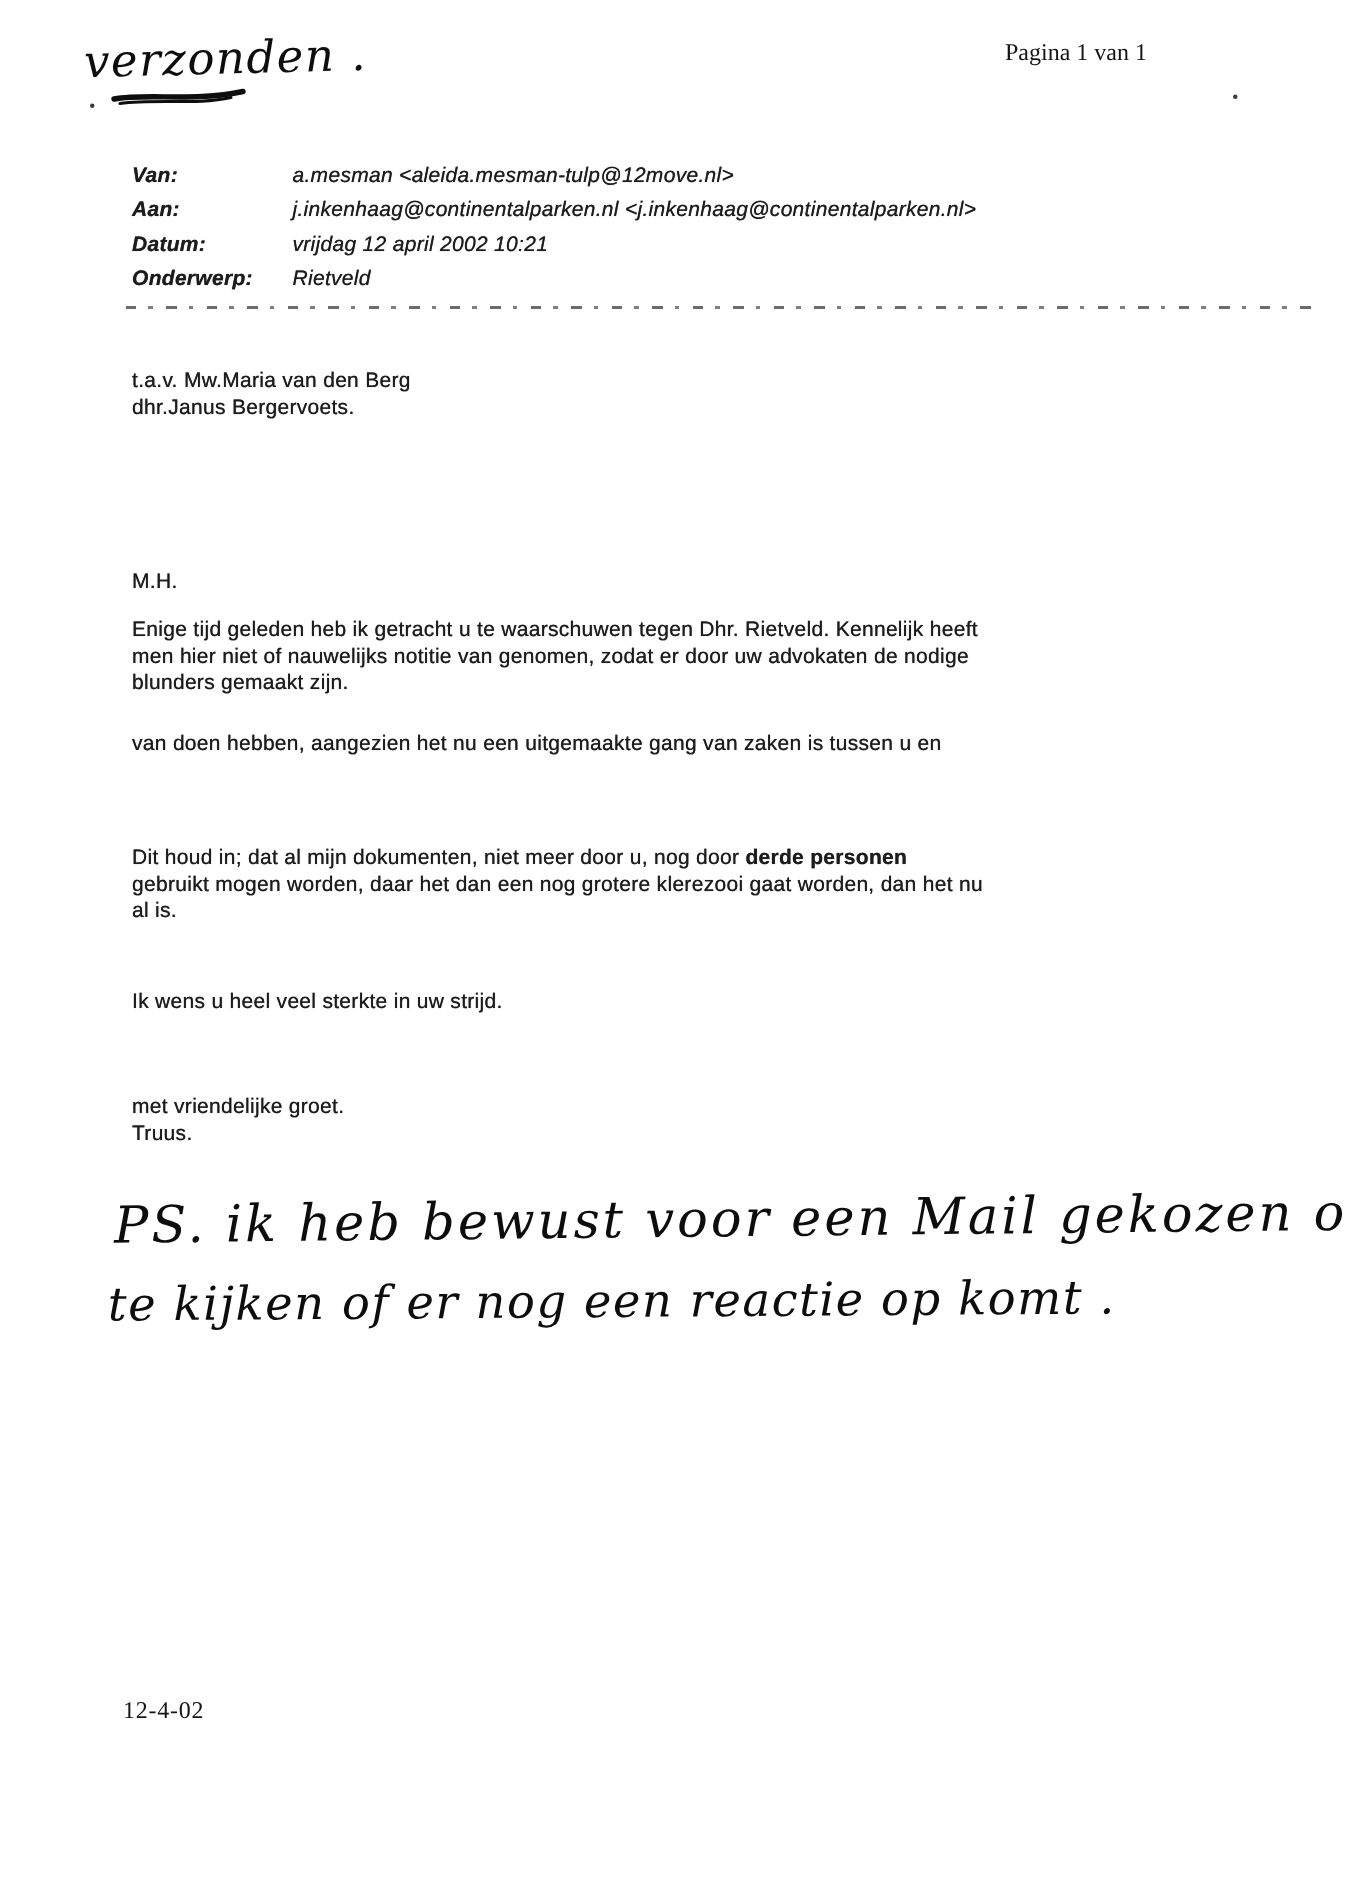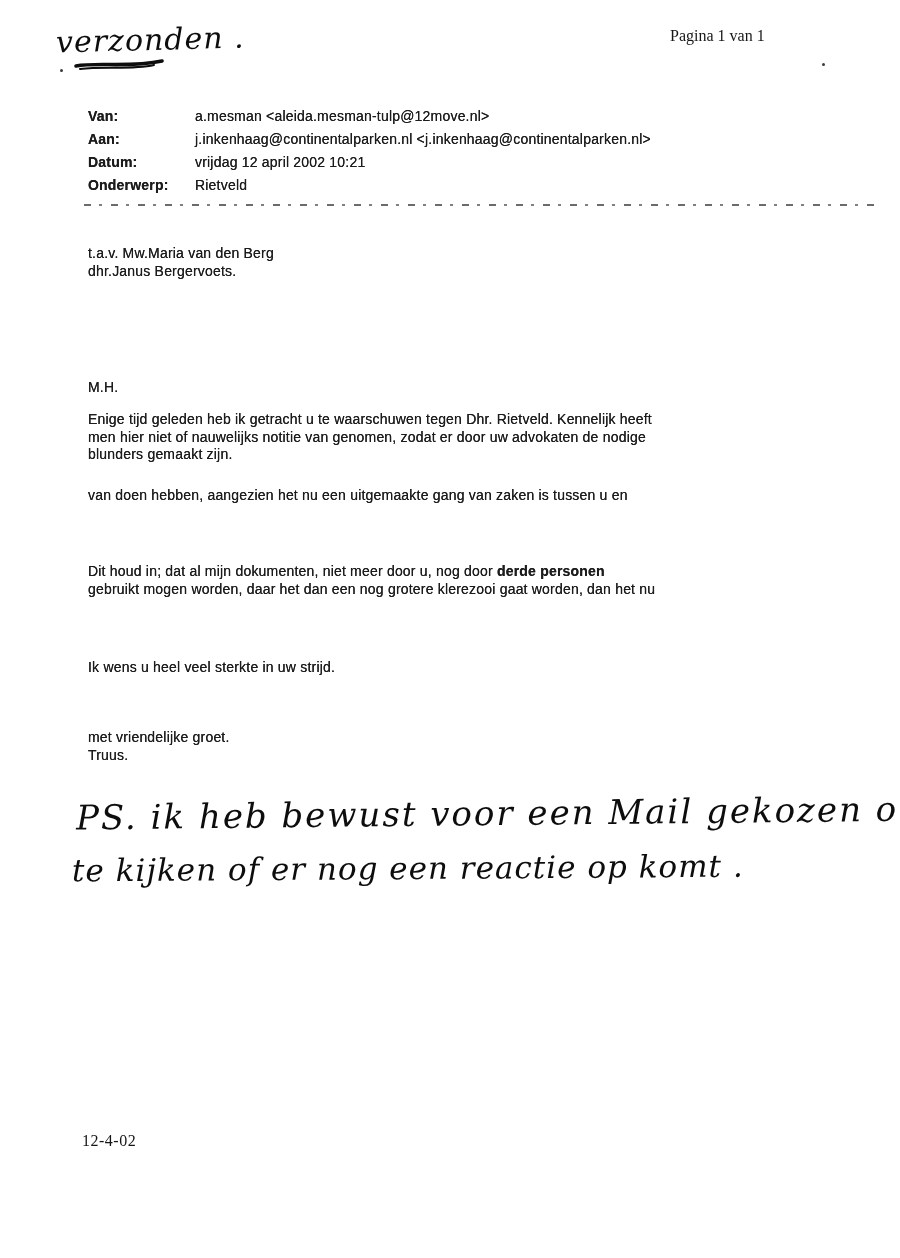--- a/index.html
+++ b/index.html
@@ -25,21 +25,21 @@
     position:absolute;left:56px;top:22px;
     font-size:30px;letter-spacing:1px;
     transform:rotate(-1.5deg);
   }
   .sent-underline{position:absolute;left:72px;top:57px;}
   .page-number{
     position:absolute;left:670px;top:27px;
     font-size:16px;color:#161616;
   }
   .headers{position:absolute;left:88px;top:108px;font-size:14px;letter-spacing:.2px;}
-  .hrow{display:flex;height:23px;align-items:flex-start;}
+  .hrow{display:flex;height:23px;align-items:flex-start;font-style:italic;}
   .hlabel{font-weight:700;width:107px;flex:0 0 107px;}
   .divider{
     position:absolute;left:84px;top:204px;width:790px;height:2px;
     background:repeating-linear-gradient(90deg,#3a3a3a 0 7px,transparent 7px 15px,#555 15px 18px,transparent 18px 27px);
     opacity:.75;
   }
   .recipients{position:absolute;left:88px;top:244px;font-size:14px;line-height:18px;letter-spacing:.2px;}
   .salutation{position:absolute;left:88px;top:379px;font-size:14px;letter-spacing:.2px;}
   .para{position:absolute;left:88px;font-size:14px;line-height:17.5px;letter-spacing:.2px;white-space:nowrap;}
   .p1{top:411px;}
@@ -128,20 +128,23 @@
     </div>
   </div>
 
   <div class="para p3 printed">
     <div class="pline">
       <span>Dit houd in; dat al mijn dokumenten, </span><span class="u">niet meer</span><span> door </span><span class="u">u, nog</span><span> door </span><span class="b u">derde personen</span>
     </div>
     <div class="pline">
       <span>gebruikt mogen worden, daar het dan een nog grotere klerezooi gaat worden, dan het nu</span>
     </div>
+    <div class="pline">
+      <span>al is.</span>
+    </div>
   </div>
 
   <div class="wish printed">Ik wens u heel veel sterkte in uw strijd.</div>
 
   <div class="closing printed">
     <div>met vriendelijke groet.</div>
     <div>Truus.</div>
   </div>
 
   <div class="handwriting ps-line1">PS. ik heb bewust voor een Mail gekozen om</div>

